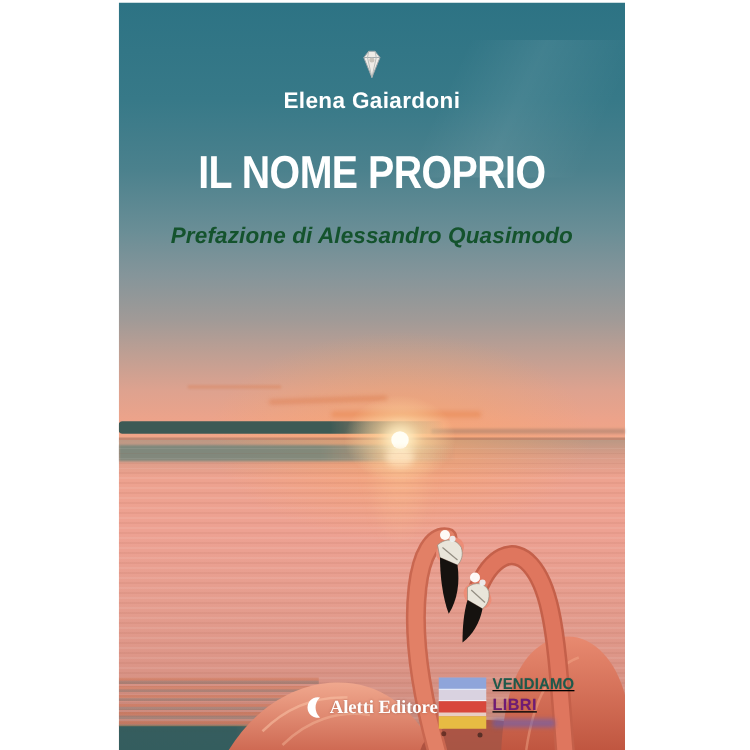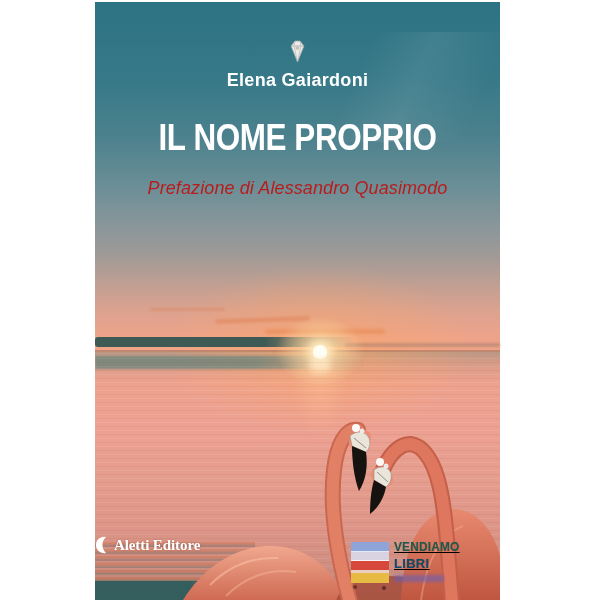--- a/index.html
+++ b/index.html
@@ -63,45 +63,45 @@
   .flamingo-svg{position:absolute;left:0;top:0;width:405px;height:598px;z-index:3;}
 
   
   .top-logo{position:absolute;left:192px;top:37px;width:21px;height:25px;z-index:5;}
   .author{position:absolute;left:0;top:68px;width:405px;text-align:center;z-index:5;
     color:#ffffff;font-size:18px;font-weight:bold;letter-spacing:0.3px;}
   .title{position:absolute;left:0;top:116px;width:405px;text-align:center;z-index:5;
     color:#ffffff;font-size:37px;font-weight:bold;letter-spacing:-0.5px;line-height:40px;
     transform:scaleX(0.85);transform-origin:50% 50%;white-space:nowrap;}
   .subtitle{position:absolute;left:0;top:176px;width:405px;text-align:center;z-index:5;
-    color:#b91c1c;font-size:18px;font-style:italic;font-weight:400;letter-spacing:0.1px;}
-
-  .publisher{position:absolute;left:0;top:534px;width:405px;z-index:6;
-    display:flex;justify-content:flex-start;align-items:center;gap:4px;}
+    color:#14532d;font-size:18px;font-style:italic;font-weight:700;letter-spacing:0.1px;}
+
+  .publisher{position:absolute;left:0;top:555px;width:405px;z-index:6;
+    display:flex;justify-content:center;align-items:center;gap:4px;}
   .publisher-name{color:#ffffff;font-family:"Liberation Serif",serif;font-weight:bold;
     font-size:15px;letter-spacing:-0.1px;text-shadow:0 0 2px rgba(90,40,30,0.35);}
   .crescent{width:15px;height:18px;display:block;}
 
   
   .sticker{position:absolute;left:256px;top:538px;width:120px;height:56px;z-index:7;}
   .stripes{position:absolute;left:0;top:2px;width:38px;}
   .stripe{width:38px;}
   .s1{height:9px;background:#8fa5da;border-bottom:1.5px solid rgba(255,255,255,0.75);}
   .s2{height:8px;background:#d9d2e0;border-bottom:1.5px solid rgba(255,255,255,0.75);}
   .s3{height:9px;background:#d8473b;border-bottom:3px solid rgba(235,230,220,0.85);}
   .s4{height:10px;background:#e7bb43;}
   .dot1{position:absolute;left:2px;top:45px;width:4px;height:4px;border-radius:50%;
     background:rgba(90,40,30,0.8);}
   .dot2{position:absolute;left:31px;top:46px;width:4px;height:4px;border-radius:50%;
     background:rgba(60,35,30,0.75);}
   .sticker-text{position:absolute;left:43px;top:0;text-decoration:underline;}
   .sticker-line1{color:#1d5a4c;font-size:12.5px;font-weight:bold;letter-spacing:0.2px;
     transform:scaleX(0.95);transform-origin:left;white-space:nowrap;
     text-shadow:0 0 1px rgba(0,40,30,0.3);}
-  .sticker-line2{color:#0c4a6e;font-size:13px;font-weight:bold;margin-top:2px;
+  .sticker-line2{color:#701a75;font-size:13px;font-weight:bold;margin-top:2px;
     letter-spacing:0.3px;text-shadow:0 0 1px rgba(0,40,30,0.3);}
   .sticker-url-blur{width:50px;height:7px;margin-top:4px;border-radius:2px;
     background:rgba(95,95,190,0.55);filter:blur(1.5px);}
 </style>
 </head>
 <body>
 
 <div class="page">
   <div class="cover">
 

